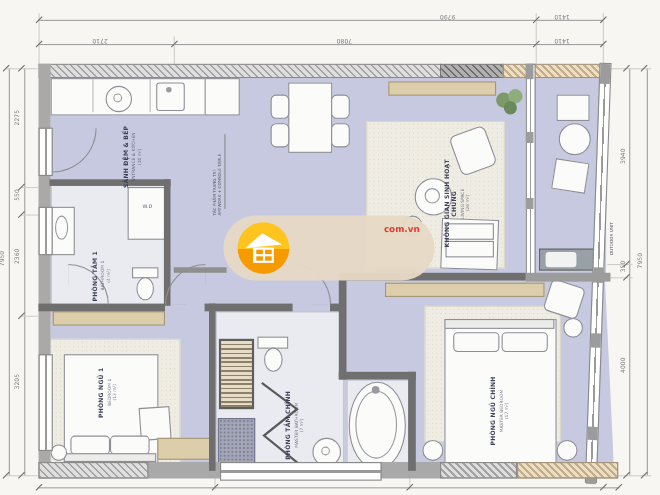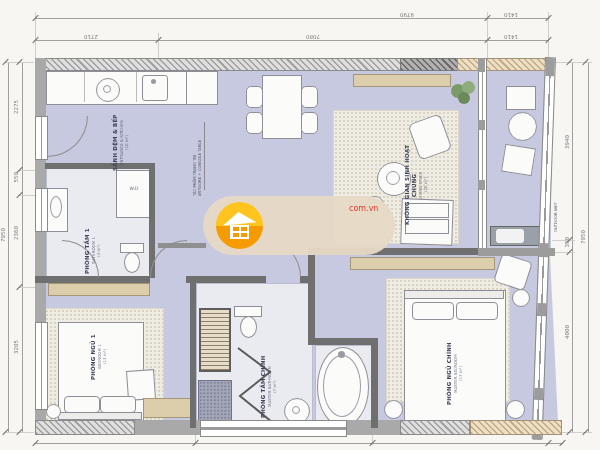--- a/index.html
+++ b/index.html
@@ -37,21 +37,21 @@
   .roomlbl .ar{font-size:4px;opacity:.65;}
   .ann{position:absolute;writing-mode:vertical-rl;transform:rotate(180deg);font-size:3.8px;color:#5a5a66;z-index:12;line-height:1.4;}
   
   .wm{position:absolute;left:203px;top:196px;width:192px;height:59px;border-radius:30px;background:rgba(230,217,197,.96);z-index:50;}
   .wm-logo{position:absolute;left:13px;top:6px;width:47px;height:47px;border-radius:50%;background:linear-gradient(180deg,#ffc41d 52%,#f59b00 52%);}
   .wm-roof{position:absolute;left:6px;top:10px;width:0;height:0;border-left:17px solid transparent;border-right:17px solid transparent;border-bottom:12px solid #fff;transform:rotate(-6deg);}
   .wm-body{position:absolute;left:14px;top:23px;width:19px;height:14px;background:#fff;}
   .wm-pane{position:absolute;width:6px;height:4px;background:#f59b00;}
   .wm-a{position:absolute;left:67px;top:19px;font-size:19px;font-weight:bold;color:#f59300;letter-spacing:-0.5px;}
   .wm-b{position:absolute;left:130px;top:19px;font-size:19px;font-weight:bold;color:#ffc41d;letter-spacing:-0.5px;}
-  .wm-d{position:absolute;left:146px;top:8px;font-size:8px;font-weight:normal;color:#e03c31;text-align:center;}
+  .wm-d{position:absolute;left:146px;top:8px;font-size:8px;font-weight:bold;color:#e03c31;text-align:center;}
 </style>
 </head>
 <body>
 
 <div id="stage">
 
   <div class="dimline" style="left:35px;top:18px;width:514px;height:1px;"></div>
   <div class="dimline" style="left:35px;top:40px;width:514px;height:1px;"></div>
   <div class="dimline" style="left:8px;top:62px;width:1px;height:370px;"></div>
   <div class="dimline" style="left:22px;top:62px;width:1px;height:370px;"></div>

